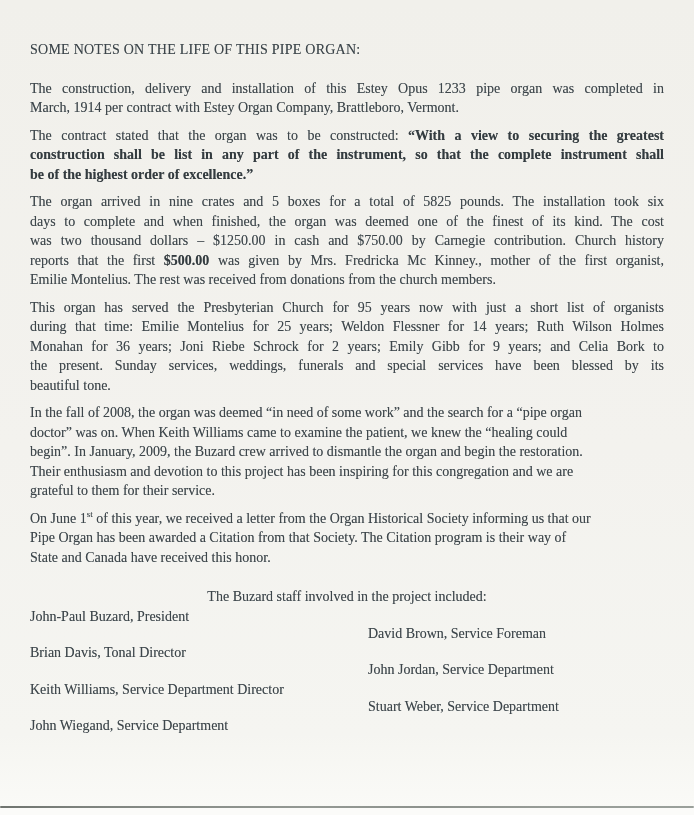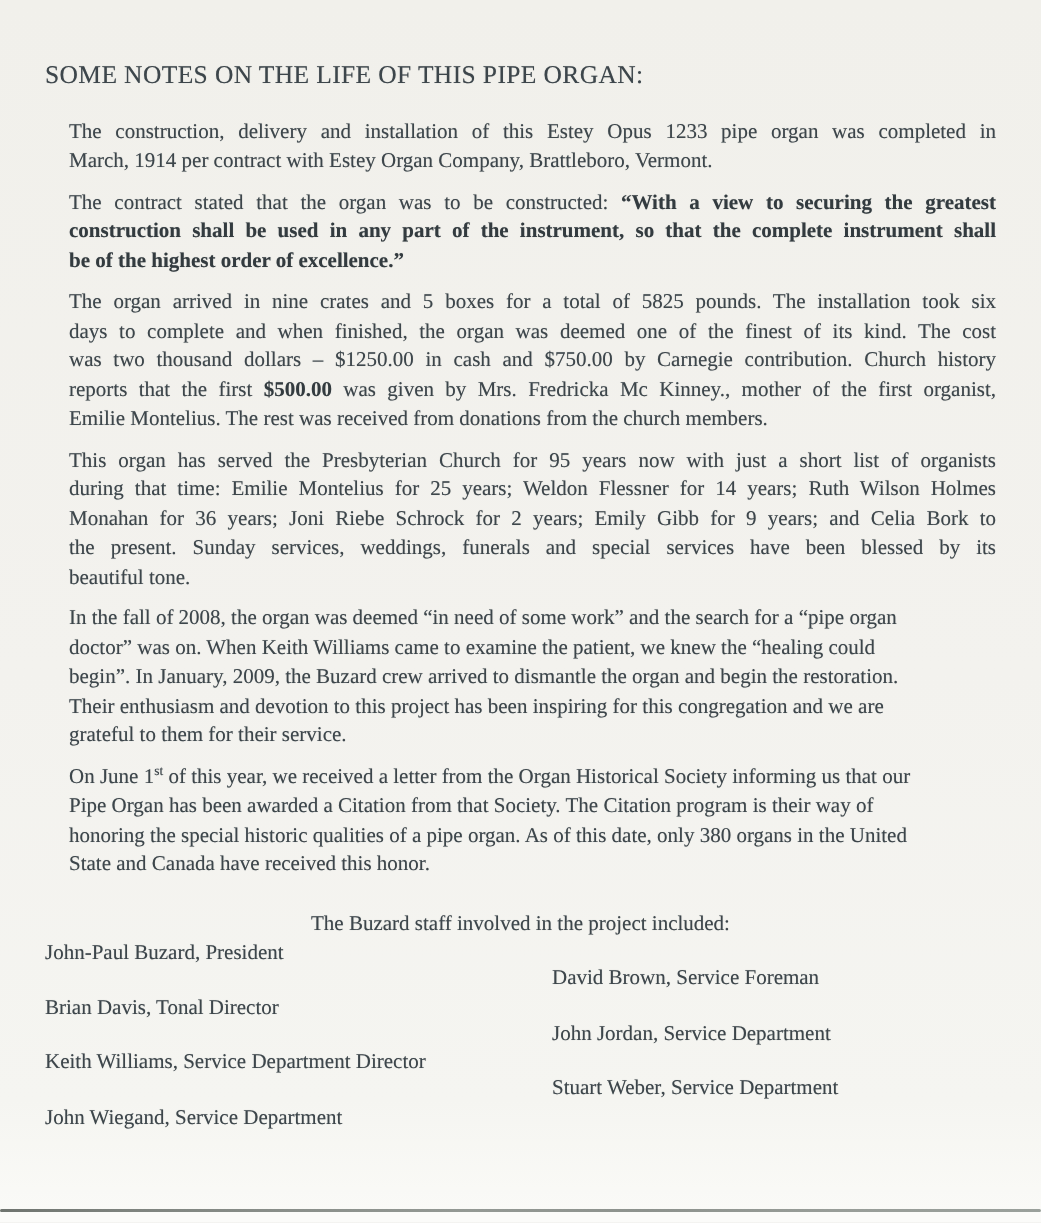--- a/index.html
+++ b/index.html
@@ -15,31 +15,30 @@
     background: linear-gradient(180deg, #f1f0eb 0%, #f3f2ee 55%, #f5f5f1 90%, #fafaf7 99%);
     color: #3d464b;
     text-shadow: 0 0 0.5px rgba(64,74,79,0.45);
   }
   .content {
     position: absolute;
     left: 30px; top: 40px;
     width: 634px;
   }
   .doc-title {
-    font-size: 17px;
+    font-size: 14px;
     line-height: 19.5px;
     letter-spacing: 0.25px;
     margin-bottom: 19px;
     white-space: nowrap;
   }
   .para {
     font-size: 14px;
     line-height: 19.5px;
     margin-bottom: 8px;
-    margin-left: 16px;
   }
   .line { min-height: 19.5px; }
   .jline { text-align: justify; text-align-last: justify; }
   .nline { white-space: nowrap; }
   .b { font-weight: bold; color: #333b3f; }
   sup { font-size: 9px; line-height: 0; vertical-align: super; }
   .staff-block {
     margin-top: 20px;
     font-size: 14px;
     line-height: 19.5px;
@@ -72,21 +71,21 @@
 
     <div class="doc-title">SOME NOTES ON THE LIFE OF THIS PIPE ORGAN:</div>
 
     <div class="paragraphs">
         <div class="para">
           <div class="line jline"><span>The construction, delivery and installation of this Estey Opus 1233 pipe organ was completed in</span></div>
           <div class="line nline"><span>March, 1914 per contract with Estey Organ Company, Brattleboro, Vermont.</span></div>
         </div>
         <div class="para">
           <div class="line jline"><span>The contract stated that the organ was to be constructed: </span><span class="b">“With a view to securing the greatest</span></div>
-          <div class="line jline"><span class="b">construction shall be used in any part of the instrument, so that the complete instrument shall</span></div>
+          <div class="line jline"><span class="b">construction shall be list in any part of the instrument, so that the complete instrument shall</span></div>
           <div class="line nline"><span class="b">be of the highest order of excellence.”</span></div>
         </div>
         <div class="para">
           <div class="line jline"><span>The organ arrived in nine crates and 5 boxes for a total of 5825 pounds.  The installation took six</span></div>
           <div class="line jline"><span>days to complete and when finished, the organ was deemed one of the finest of its kind.  The cost</span></div>
           <div class="line jline"><span>was two thousand dollars – $1250.00 in cash and $750.00 by Carnegie contribution.  Church history</span></div>
           <div class="line jline"><span>reports that the first </span><span class="b">$500.00</span><span> was given by Mrs. Fredricka Mc Kinney., mother of the first organist,</span></div>
           <div class="line nline"><span>Emilie Montelius.  The rest was received from donations from the church members.</span></div>
         </div>
         <div class="para">
@@ -99,21 +98,20 @@
         <div class="para">
           <div class="line nline"><span>In the fall of 2008, the organ was deemed “in need of some work” and the search for a “pipe organ</span></div>
           <div class="line nline"><span>doctor” was on.  When Keith Williams came to examine the patient, we knew the “healing could</span></div>
           <div class="line nline"><span>begin”.  In January, 2009, the Buzard crew arrived to dismantle the organ and begin the restoration.</span></div>
           <div class="line nline"><span>Their enthusiasm and devotion to this project has been inspiring for this congregation and we are</span></div>
           <div class="line nline"><span>grateful to them for their service.</span></div>
         </div>
         <div class="para">
           <div class="line nline"><span>On June 1</span><sup>st</sup><span> of this year, we received a letter from the Organ Historical Society informing us that our</span></div>
           <div class="line nline"><span>Pipe Organ has been awarded a Citation from that Society.  The Citation program is their way of</span></div>
-          <div class="line nline"><span>honoring the special historic qualities of a pipe organ.  As of this date, only 380 organs in the United</span></div>
           <div class="line nline"><span>State and Canada have received this honor.</span></div>
         </div>
       </div>
 
     <div class="staff-block">
       <div class="staff-heading line">The Buzard staff involved in the project included:</div>
 
       <div class="staff-row">
         <div class="staff-cell-left">John-Paul Buzard, President</div>
         <div class="staff-cell-right">David Brown, Service Foreman</div>

